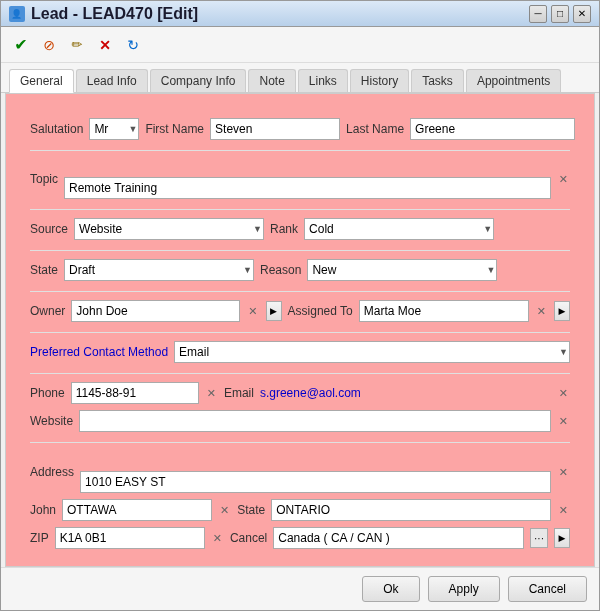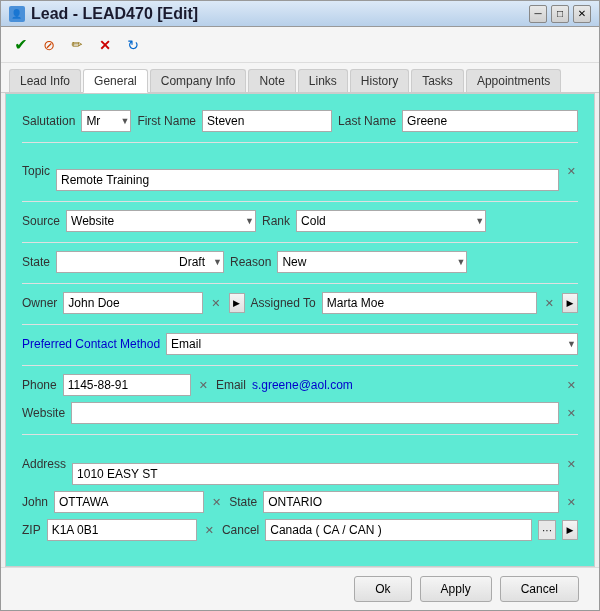--- a/index.html
+++ b/index.html
@@ -9,40 +9,40 @@
     .title-bar-left { display: flex; align-items: center; gap: 6px; }
     .title-icon { width: 16px; height: 16px; background: #4a90d9; border-radius: 2px; display: flex; align-items: center; justify-content: center; color: white; font-size: 9px; }
     .title-text { font-size: 16px; font-weight: bold; color: #1a1a2e; }
     .title-bar-right { display: flex; gap: 4px; }
     .win-btn { width: 18px; height: 18px; border: 1px solid #888; background: linear-gradient(to bottom, #e8e8e8, #d0d0d0); display: flex; align-items: center; justify-content: center; cursor: pointer; font-size: 10px; border-radius: 2px; }
     .toolbar { background: #f5f5f5; border-bottom: 1px solid #ddd; padding: 4px 8px; display: flex; gap: 4px; align-items: center; height: 36px; }
     .tool-btn { width: 24px; height: 24px; border: 1px solid transparent; background: transparent; display: flex; align-items: center; justify-content: center; cursor: pointer; border-radius: 2px; }
     .tab-bar { background: #f5f5f5; padding: 6px 8px 0; border-bottom: 1px solid #ccc; display: flex; gap: 2px; }
     .tab { padding: 4px 10px; border: 1px solid #ccc; border-bottom: none; background: #e0e0e0; cursor: pointer; border-radius: 3px 3px 0 0; color: #333; }
     .tab.active { background: white; border-bottom: 1px solid white; margin-bottom: -1px; z-index: 1; }
-    .content { flex: 1; background: #5eead4; padding: 16px; overflow-y: auto; border: 1px solid #ccc; margin: 0 4px; }
+    .content { flex: 1; background: #fca5a5; padding: 24px; overflow-y: auto; border: 1px solid #ccc; margin: 0 4px; }
     .form-section { margin-bottom: 10px; }
     .form-row { display: flex; align-items: center; margin-bottom: 6px; gap: 6px; }
     label { color: #333; white-space: nowrap; min-width: fit-content; }
     .input-text { border: 1px solid #aaa; background: white; padding: 2px 4px; height: 22px; }
     .input-select { border: 1px solid #aaa; background: white; padding: 2px 4px; height: 22px; appearance: none; }
     .select-wrapper { position: relative; display: inline-flex; align-items: center; }
     .select-wrapper select { padding-right: 18px; }
     .select-arrow { position: absolute; right: 2px; pointer-events: none; font-size: 9px; color: #555; }
     .separator { height: 1px; background: #e0e0e0; margin: 8px 0; }
     .salutation-select { width: 50px; }
     .firstname-input { width: 130px; }
     .lastname-input { width: 170px; }
     .topic-input { flex: 1; }
     .source-select { width: 190px; }
     .rank-select { width: 190px; }
-    .state-select { width: 168px; text-align: right; }
+    .state-select { width: 190px; }
     .reason-select { width: 190px; }
     .owner-select { width: 150px; }
-    .footer { padding: 8px 20px; display: flex; justify-content: flex-end; gap: 8px; background: #f5f5f5; border-top: 1px solid #ddd; }
+    .footer { padding: 8px 12px; display: flex; justify-content: flex-end; gap: 8px; background: #f5f5f5; border-top: 1px solid #ddd; }
     .footer-btn { padding: 4px 20px; border: 1px solid #aaa; background: linear-gradient(to bottom, #f5f5f5, #e0e0e0); cursor: pointer; border-radius: 3px; height: 26px; }
     .nav-btn { width: 16px; height: 20px; border: 1px solid #aaa; background: linear-gradient(to bottom, #f5f5f5, #e0e0e0); cursor: pointer; display: flex; align-items: center; justify-content: center; font-size: 9px; }
     .pref-contact-label { color: #0000cc; }
     .email-link { color: #0000cc; text-decoration: none; }
     .inline-x { font-size: 11px; color: #666; cursor: pointer; border: none; background: none; padding: 0 2px; }
     .dots-btn { border: 1px solid #aaa; background: #e8e8e8; padding: 0 3px; cursor: pointer; font-size: 10px; height: 20px; }
   </style>
 </head>
 <body>
 
@@ -62,22 +62,22 @@
 
   <div class="toolbar">
     <button class="tool-btn" style="color: green; font-size: 16px;">✔</button>
     <button class="tool-btn" style="color: #cc4400; font-size: 14px;">⊘</button>
     <button class="tool-btn" style="color: #886600; font-size: 13px;">✏</button>
     <button class="tool-btn" style="color: #cc0000; font-size: 14px; font-weight: bold;">✕</button>
     <button class="tool-btn" style="color: #0066cc; font-size: 14px;">↻</button>
   </div>
 
   <div class="tab-bar">
+    <div class="tab active">General</div>
     <div class="tab">Lead Info</div>
-    <div class="tab active">General</div>
     <div class="tab">Company Info</div>
     <div class="tab">Note</div>
     <div class="tab">Links</div>
     <div class="tab">History</div>
     <div class="tab">Tasks</div>
     <div class="tab">Appointments</div>
   </div>
 
   <div class="content">
 
@@ -152,21 +152,21 @@
           <span class="select-arrow">▼</span>
         </div>
       </div>
     </div>
 
     <div class="separator"></div>
 
     <div class="form-section">
       <div class="form-row">
         <label>Owner</label>
-        <input type="text" class="input-text owner-select" value="John Doe" style="width: 140px;">
+        <input type="text" class="input-text owner-select" value="John Doe" style="width: 169px;">
         <button class="inline-x">✕</button>
         <button class="nav-btn">▶</button>
         <label>Assigned To</label>
         <input type="text" class="input-text" value="Marta Moe" style="flex: 1 1 0%;">
         <button class="inline-x">✕</button>
         <button class="nav-btn">▶</button>
       </div>
     </div>
 
     <div class="separator"></div>

